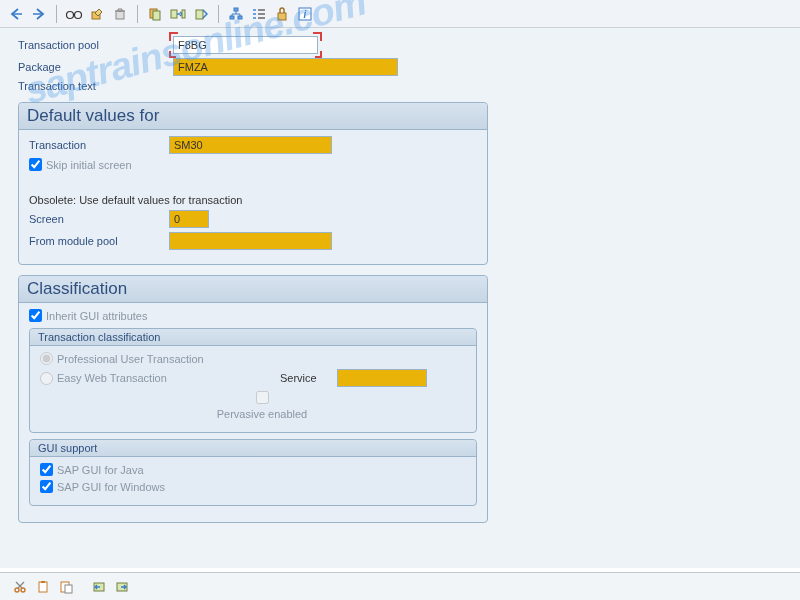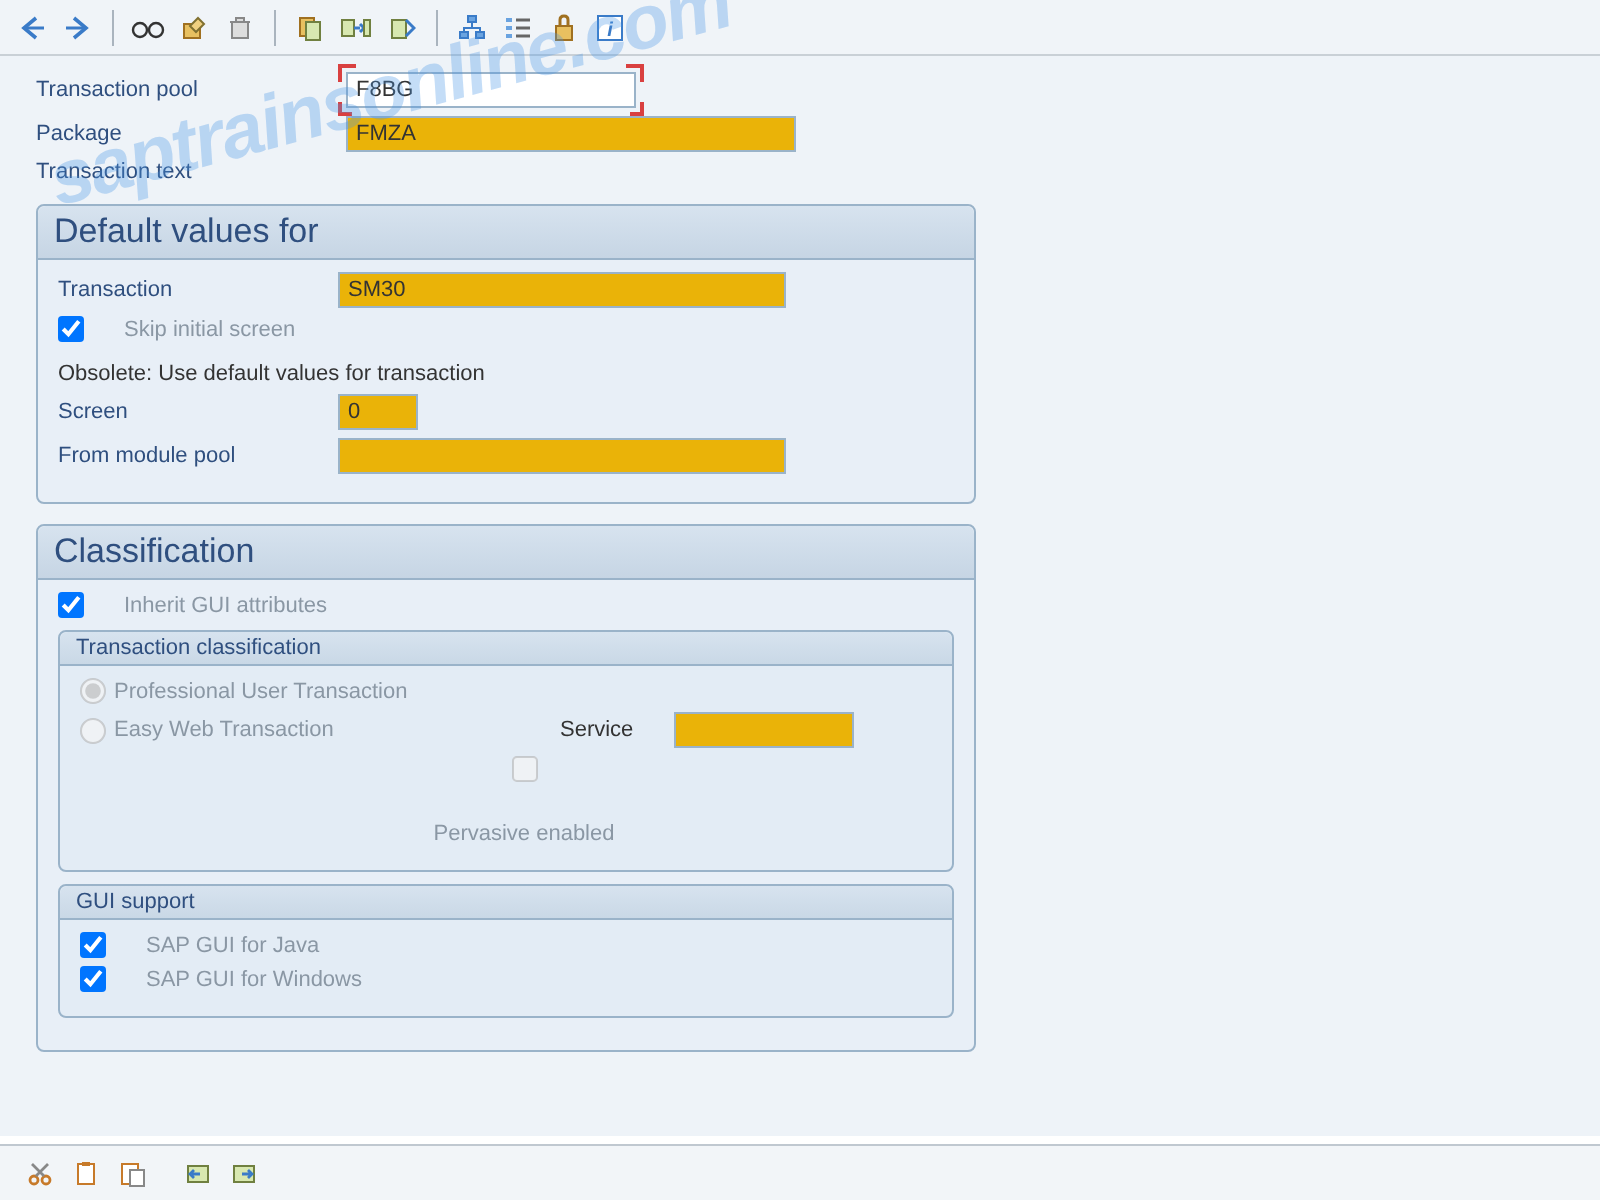--- a/index.html
+++ b/index.html
@@ -54,21 +54,21 @@
   }
   .field {
     background: #eab308;
     border: 1px solid #9ab3c9;
     height: 18px;
     padding: 1px 4px;
     font-size: 11px;
     color: #333;
   }
   .field.small { width: 50px; }
-  .field.med { width: 224px; }
+  .field.med { width: 163px; }
   .field.lg { width: 245px; }
   .field.focus {
     background: #fff;
   }
   .focus-corners {
     position: relative;
     display: inline-block;
   }
   .focus-corners::before,
   .focus-corners::after,
@@ -96,21 +96,21 @@
   .groupbox > .title {
     margin: -6px -10px 6px -10px;
     padding: 3px 8px;
     background: linear-gradient(#d7e3ef,#c6d5e4);
     border-bottom: 1px solid #9ab3c9;
     border-radius: 4px 4px 0 0;
     color: #2f4f7f;
     font-size: 17px;
   }
   .groupbox .row label.lbl { width: 140px; }
-  .checkbox-row { display:flex; align-items:center; gap:20px; margin:4px 0; }
+  .checkbox-row { display:flex; align-items:center; gap:4px; margin:4px 0; }
   .checkbox-row input { margin:0; }
   .disabled-text { color: #8a97a4; }
   .sub-group {
     border: 1px solid #9ab3c9;
     border-radius: 4px;
     padding: 6px 10px 8px 10px;
     margin: 6px 0;
     background: #e3ecf5;
   }
   .sub-group .subtitle {
@@ -268,21 +268,21 @@
   <div class="groupbox">
     <div class="title">Default values for</div>
     <div class="row">
       <label class="lbl">Transaction</label>
       <input class="field med" value="SM30" style="">
     </div>
     <div class="checkbox-row">
       <input type="checkbox" checked="" style="">
       <span class="disabled-text">Skip initial screen</span>
     </div>
-    <div class="row" style="margin-top:10px;text-align:right;">
+    <div class="row" style="margin-top:23px;text-align:right;">
       <span>Obsolete: Use default values for transaction</span>
     </div>
     <div class="row">
       <label class="lbl">Screen</label>
       <input class="field small" style="width: 40px;" value="0">
     </div>
     <div class="row">
       <label class="lbl">From module pool</label>
       <input class="field med" value="" style="">
     </div>

